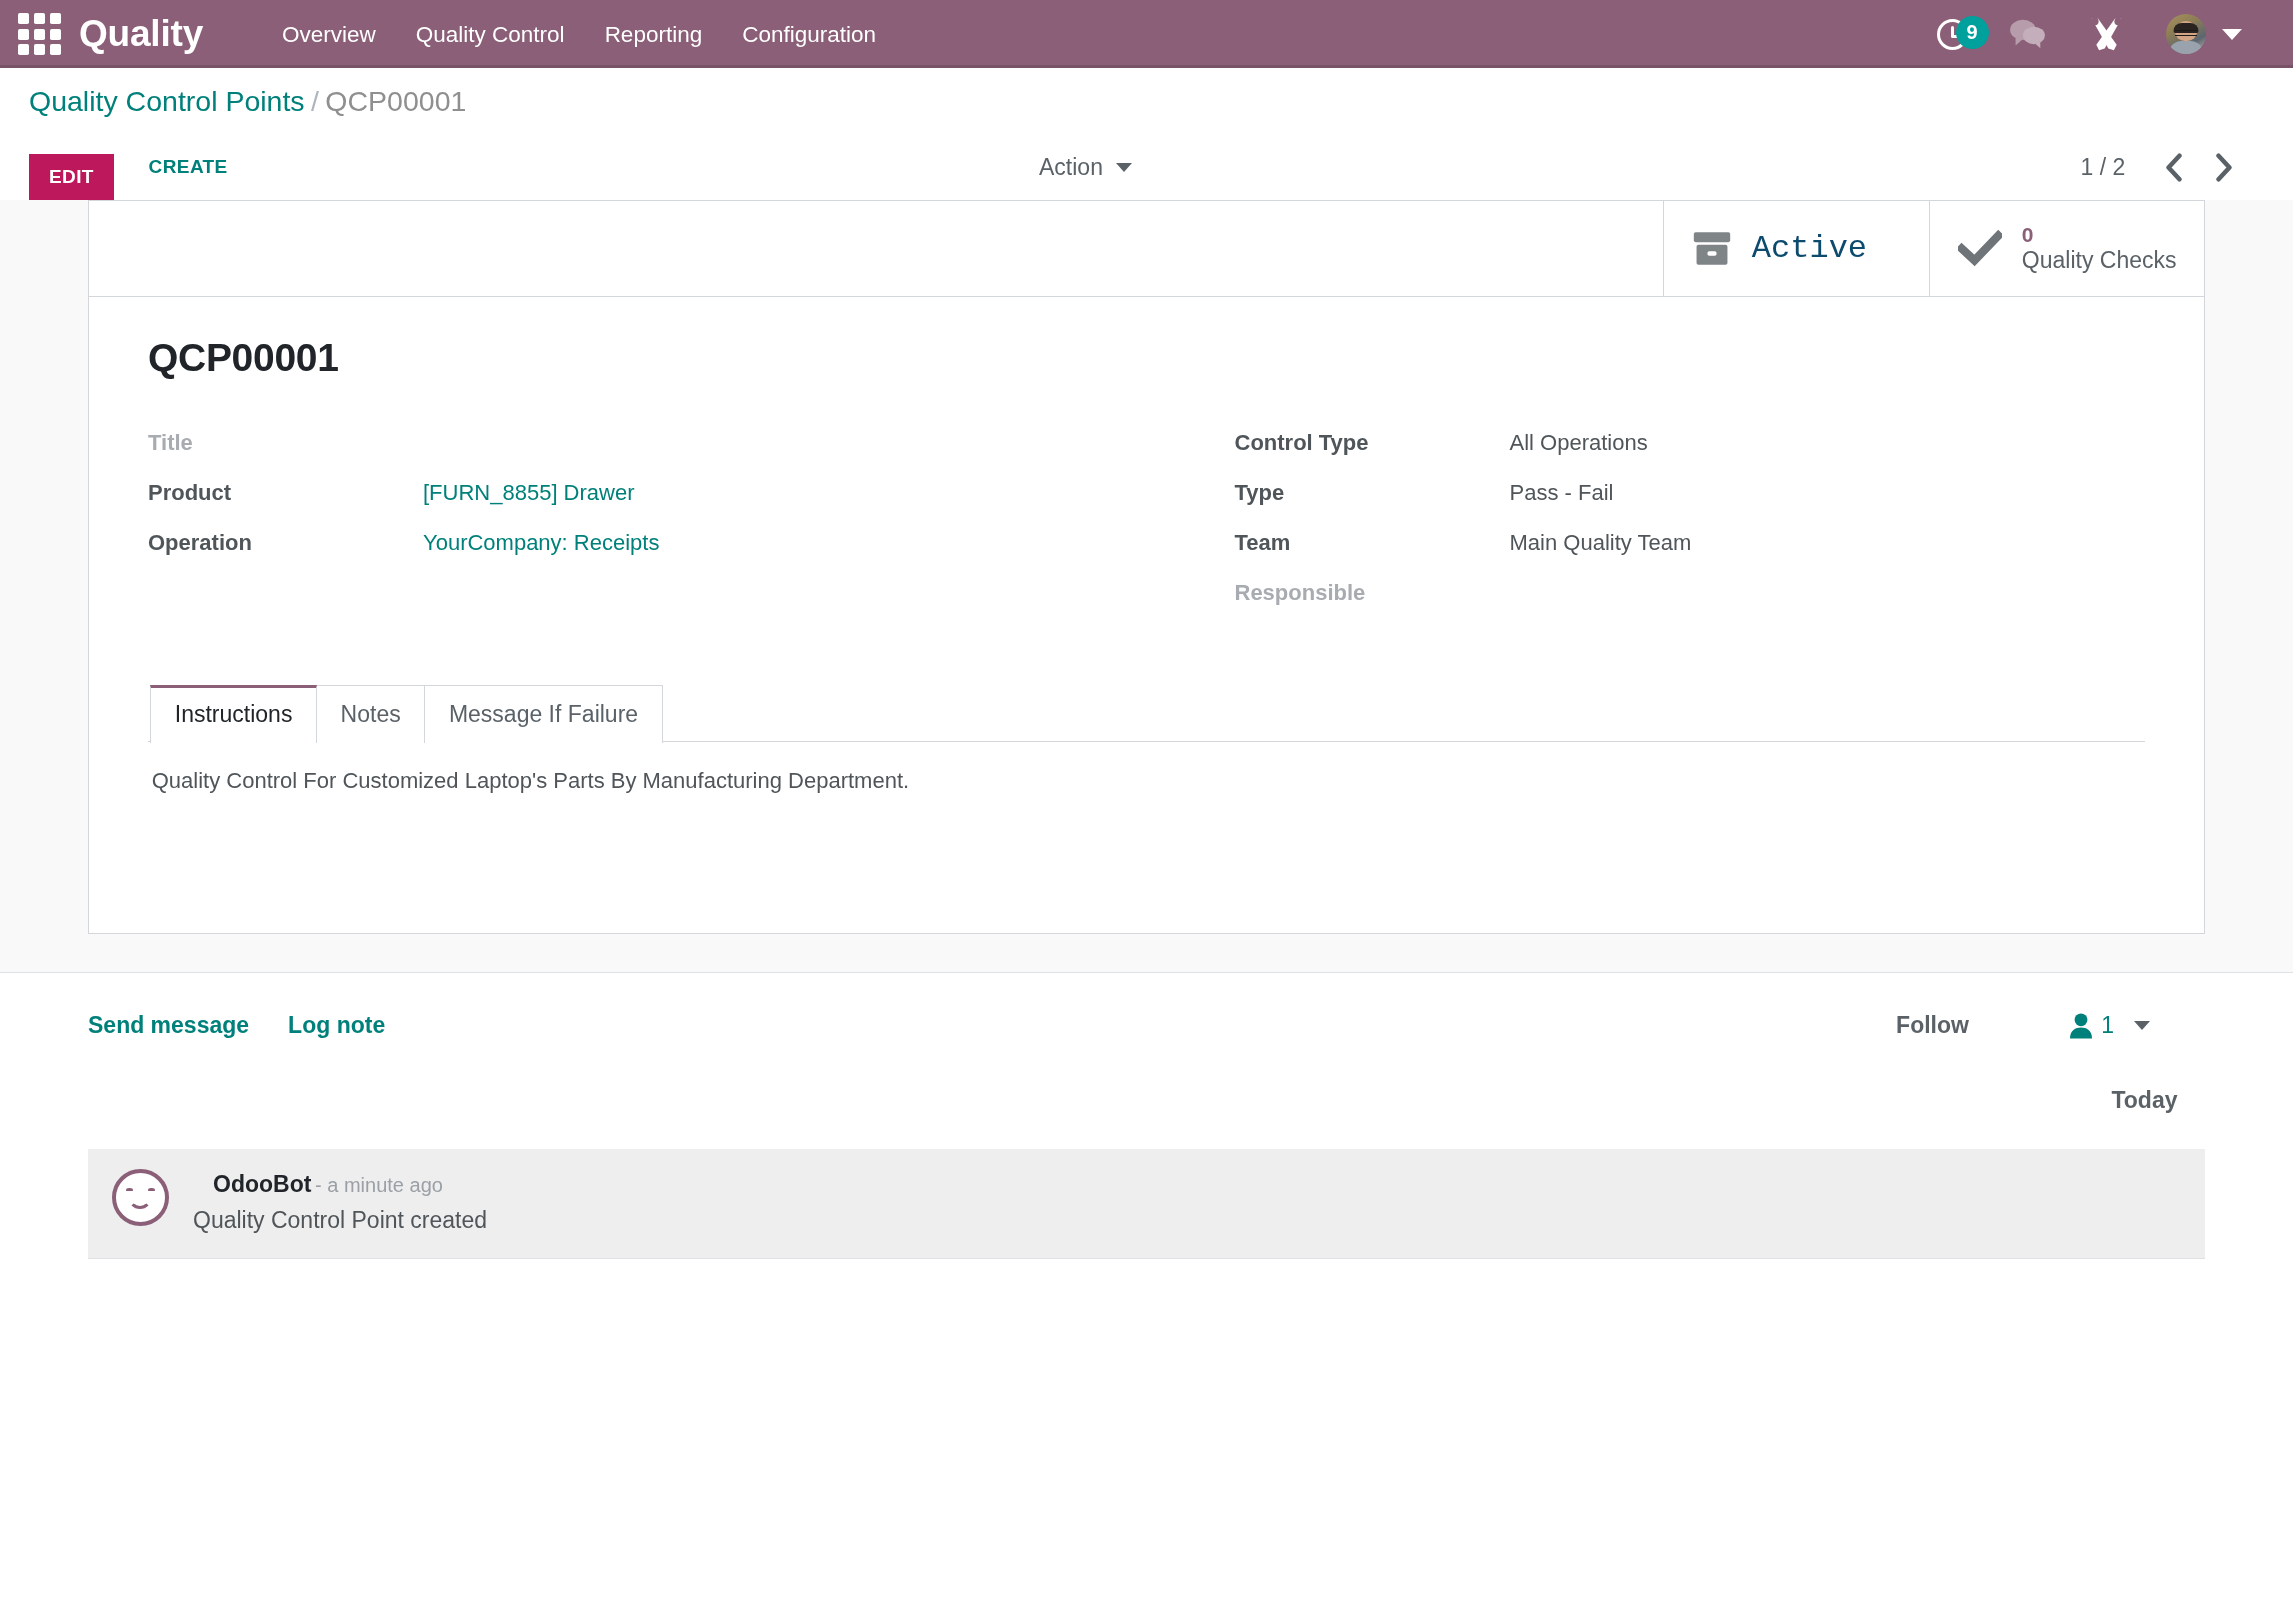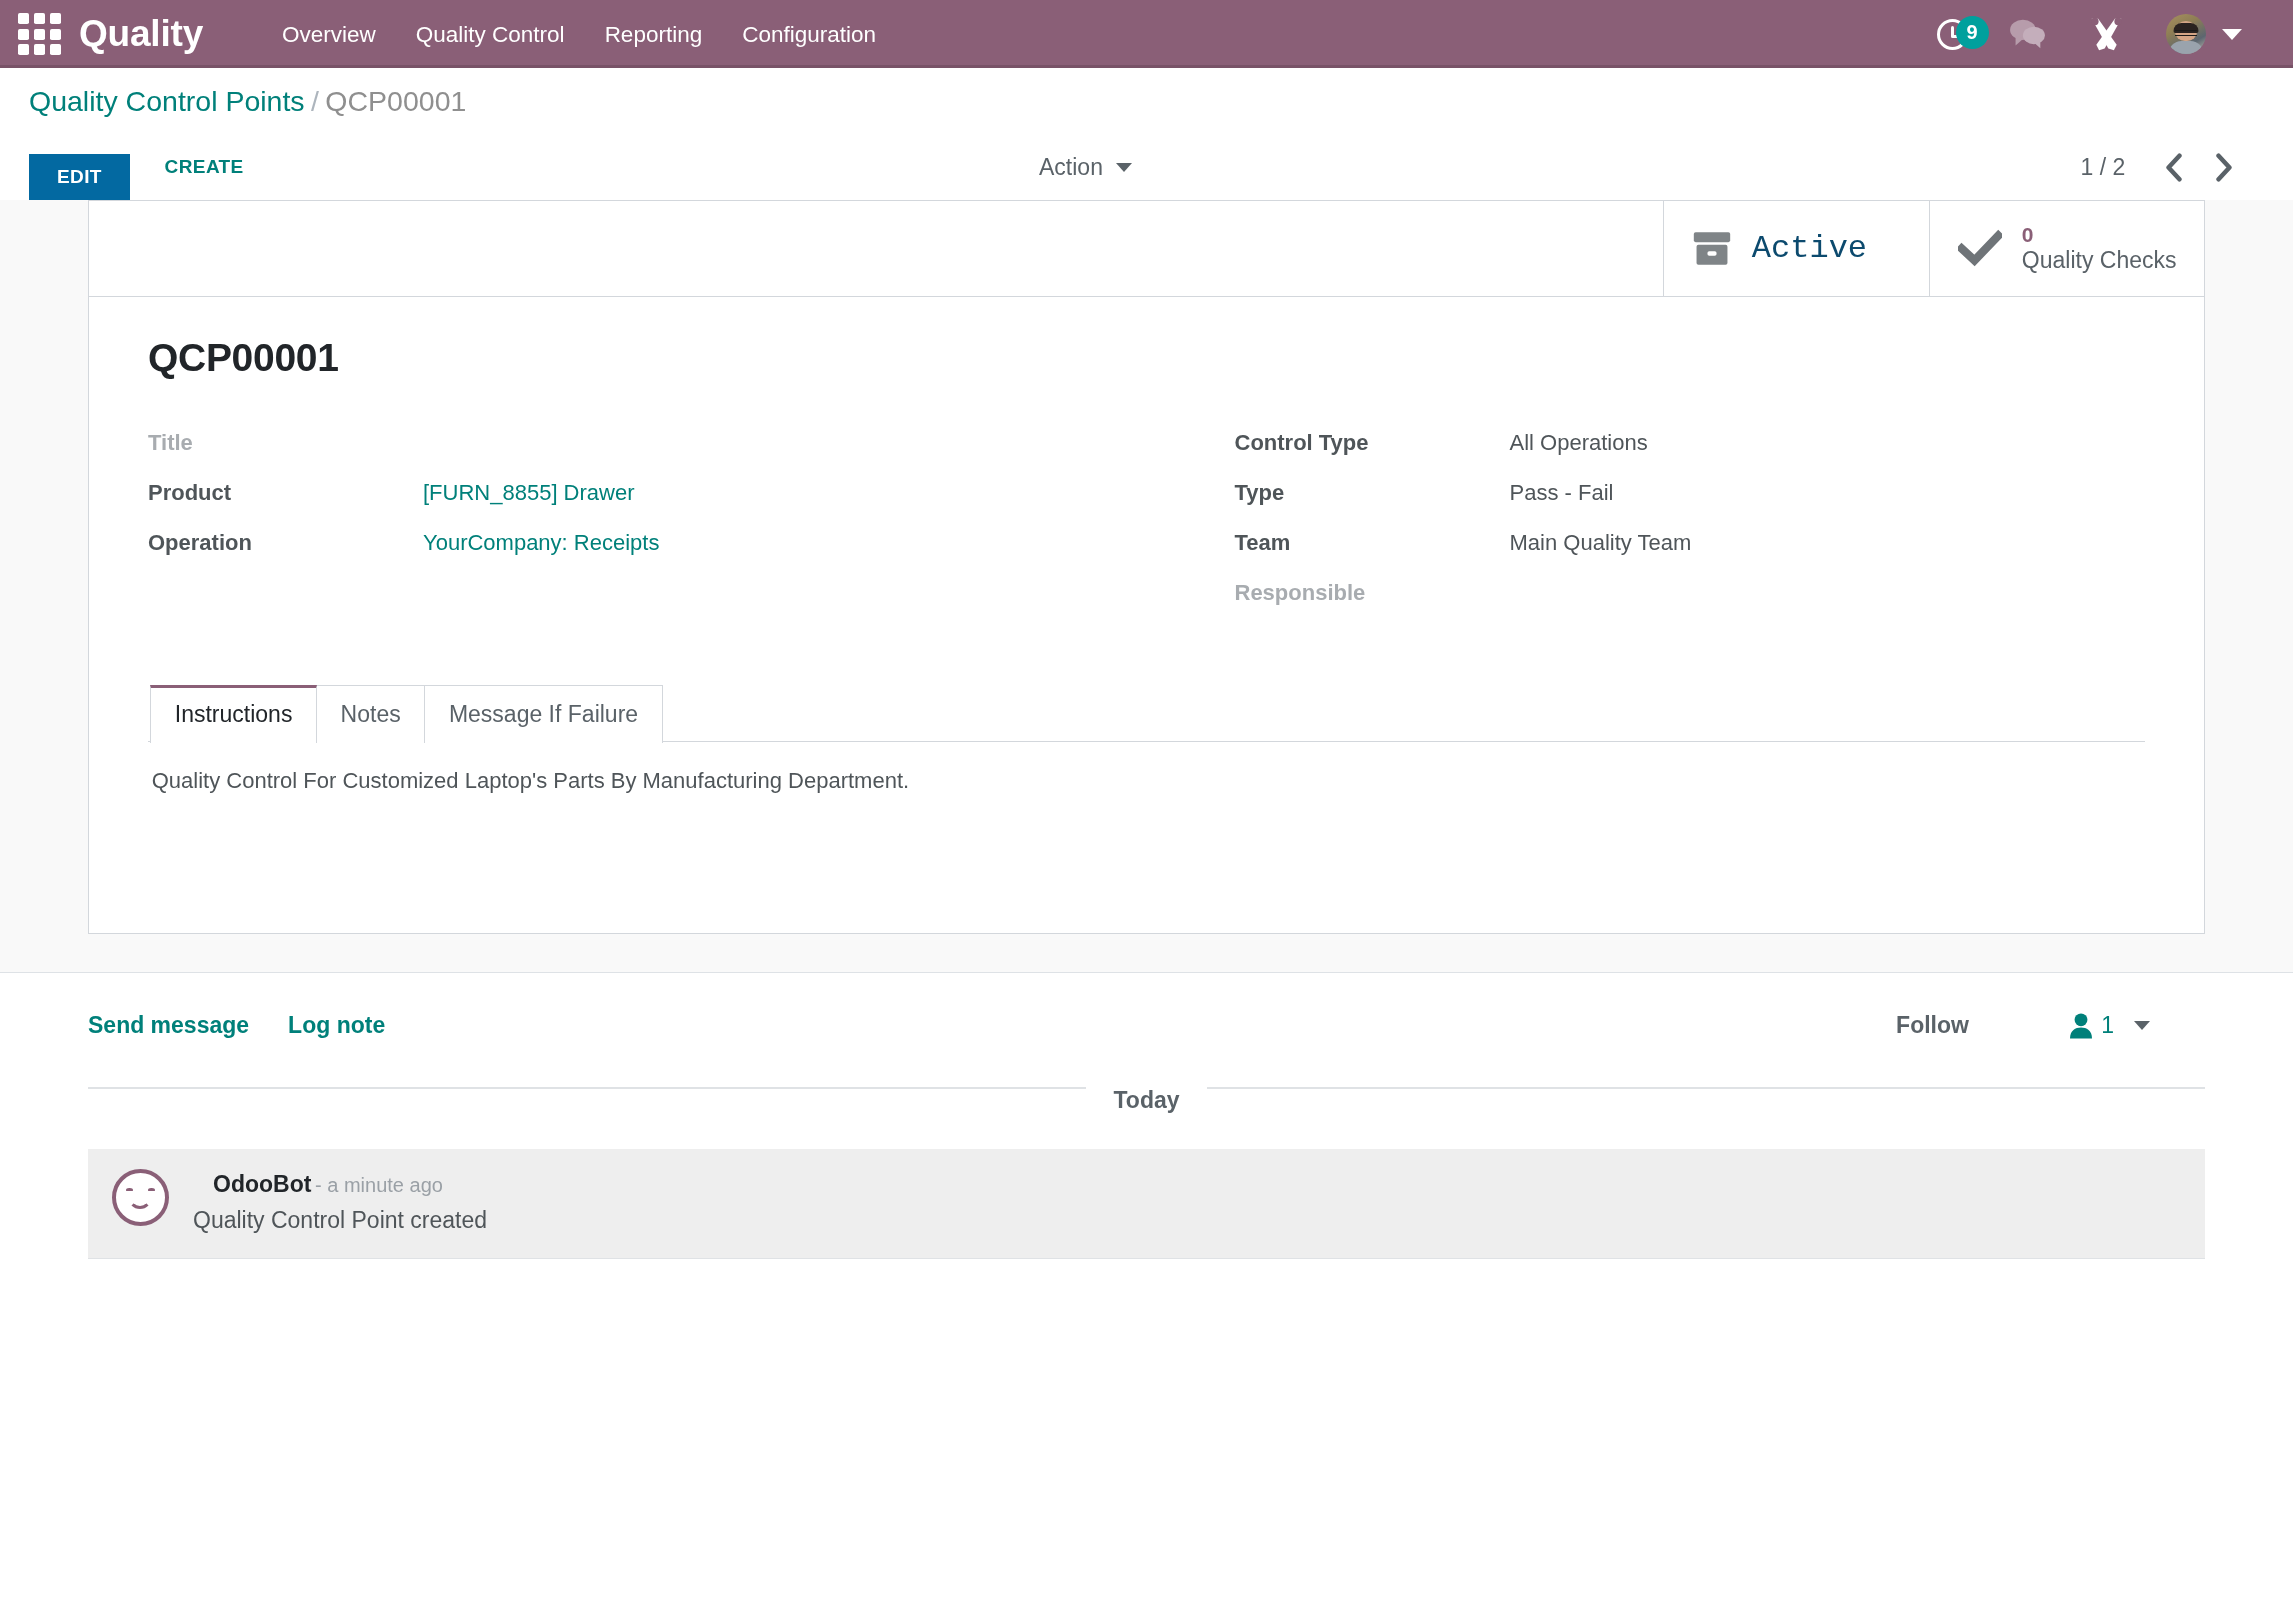--- a/index.html
+++ b/index.html
@@ -194,27 +194,27 @@
   .breadcrumb .bc-sep { color: #adb5bd; margin: 0 6.4px; }
   .breadcrumb .bc-current { color: #8f8f8f; }
 
   .cp-row {
     display: flex;
     align-items: center;
     min-height: 66px;
     position: relative;
   }
   .btn-edit {
-    background: #0369a1;
+    background: #be185d;
     color: #ffffff;
     border: none;
     font-size: 19px;
     font-weight: bold;
     letter-spacing: 0.4px;
-    padding: 12px 28px;
+    padding: 12px 20px;
     cursor: pointer;
     font-family: inherit;
     margin-top: 20px;
   }
   .btn-create {
     background: transparent;
     color: #00807a;
     border: none;
     font-size: 19px;
     font-weight: bold;
@@ -428,22 +428,23 @@
   .followers .caret {
     width: 0; height: 0;
     border-left: 8.3px solid transparent;
     border-right: 8.3px solid transparent;
     border-top: 9.2px solid #5a6268;
     margin-left: 20px;
   }
 
   .day-sep {
     display: flex;
-    align-items: flex-start;
+    align-items: flex-end;
     margin: 20px 0 35px 0;
+    flex-direction: column;
   }
   .day-sep .ln { flex: 1; height: 1.8px; background: #dfe2e5; }
   .day-sep .lbl {
     padding: 0 27.5px;
     color: #5a6268;
     font-size: 23px;
     font-weight: bold;
   }
 
   .message {

